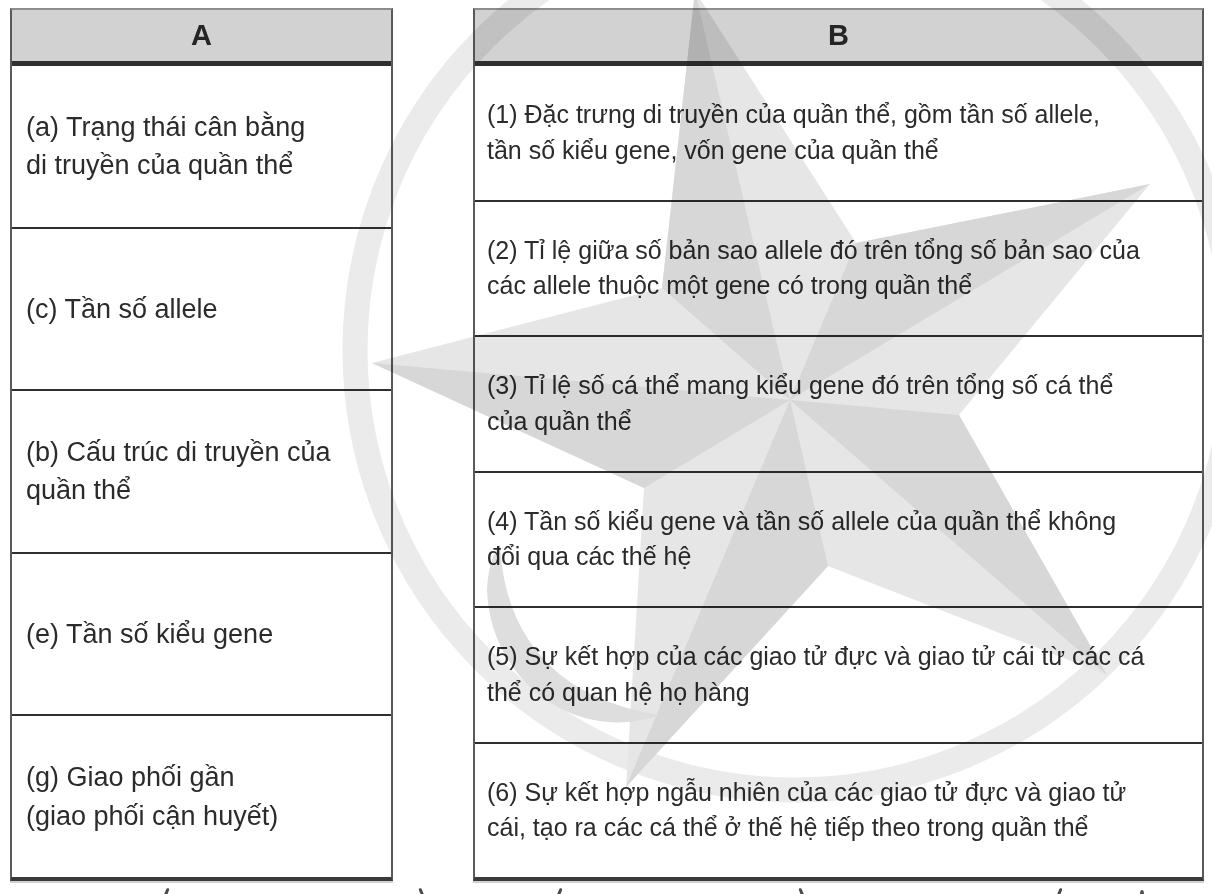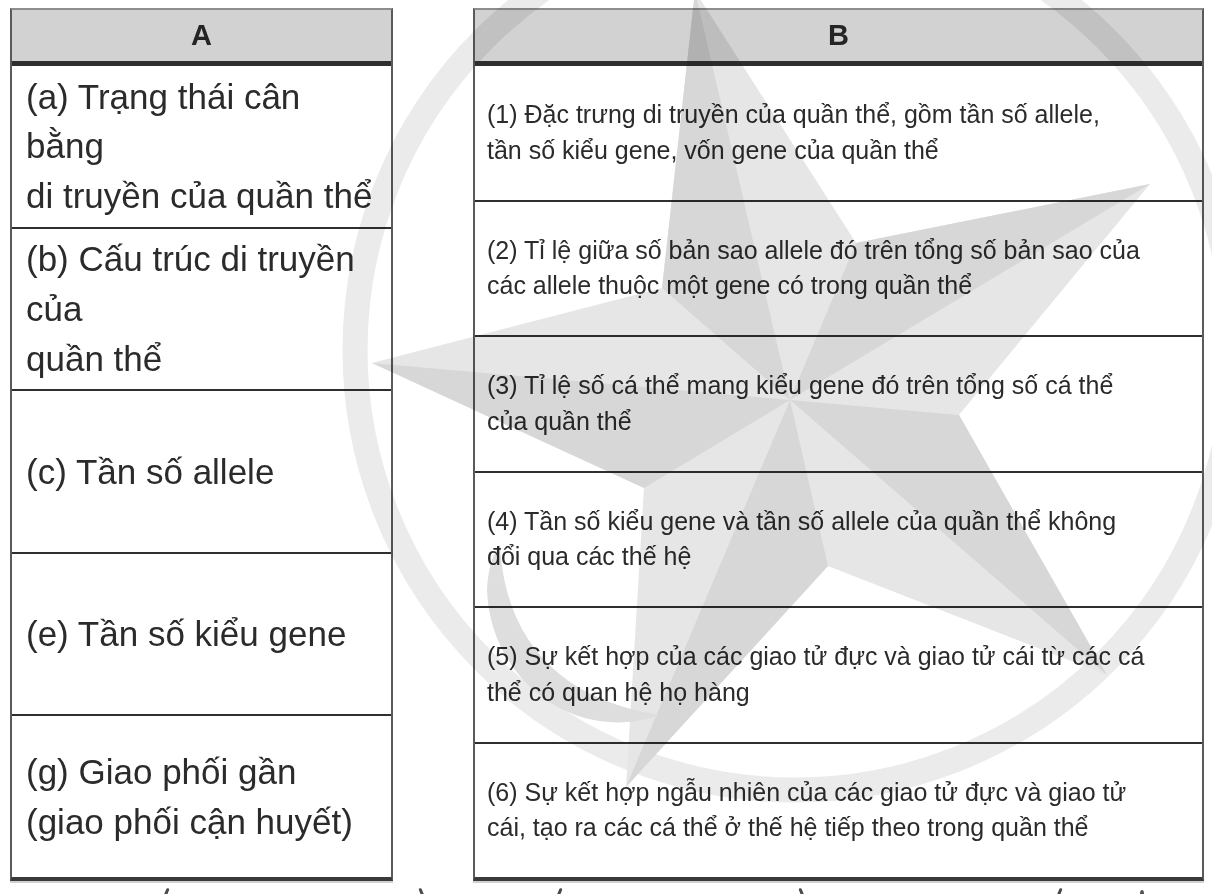--- a/index.html
+++ b/index.html
@@ -59,21 +59,21 @@
     border-top: 2px solid #2f2f2f;
     box-sizing: border-box;
   }
   .table-row:first-of-type { border-top: none; }
 
   .cell-text {
     white-space: pre-line;
     line-height: 1.42;
   }
   .table-a .table-row { padding: 0 14px; }
-  .table-a .cell-text { font-size: 35px; }
+  .table-a .cell-text { font-size: 27px; }
   .table-b .table-row { padding: 0 12px; }
   .table-b .cell-text { font-size: 25px; }
 
   
   .cutoff-strip {
     position: absolute;
     left: 0; right: 0; bottom: 0;
     height: 10px;
     z-index: 2;
   }
@@ -96,25 +96,25 @@
 
   <div class="match-table table-a">
     <div class="table-header">
       <span>A</span>
     </div>
     <div class="table-row">
       <div class="cell-text">(a) Trạng thái cân bằng
 di truyền của quần thể</div>
     </div>
     <div class="table-row">
+      <div class="cell-text">(c) Tần số allele</div>
+    </div>
+    <div class="table-row">
       <div class="cell-text">(b) Cấu trúc di truyền của
 quần thể</div>
-    </div>
-    <div class="table-row">
-      <div class="cell-text">(c) Tần số allele</div>
     </div>
     <div class="table-row">
       <div class="cell-text">(e) Tần số kiểu gene</div>
     </div>
     <div class="table-row">
       <div class="cell-text">(g) Giao phối gần
 (giao phối cận huyết)</div>
     </div>
   </div>
 

